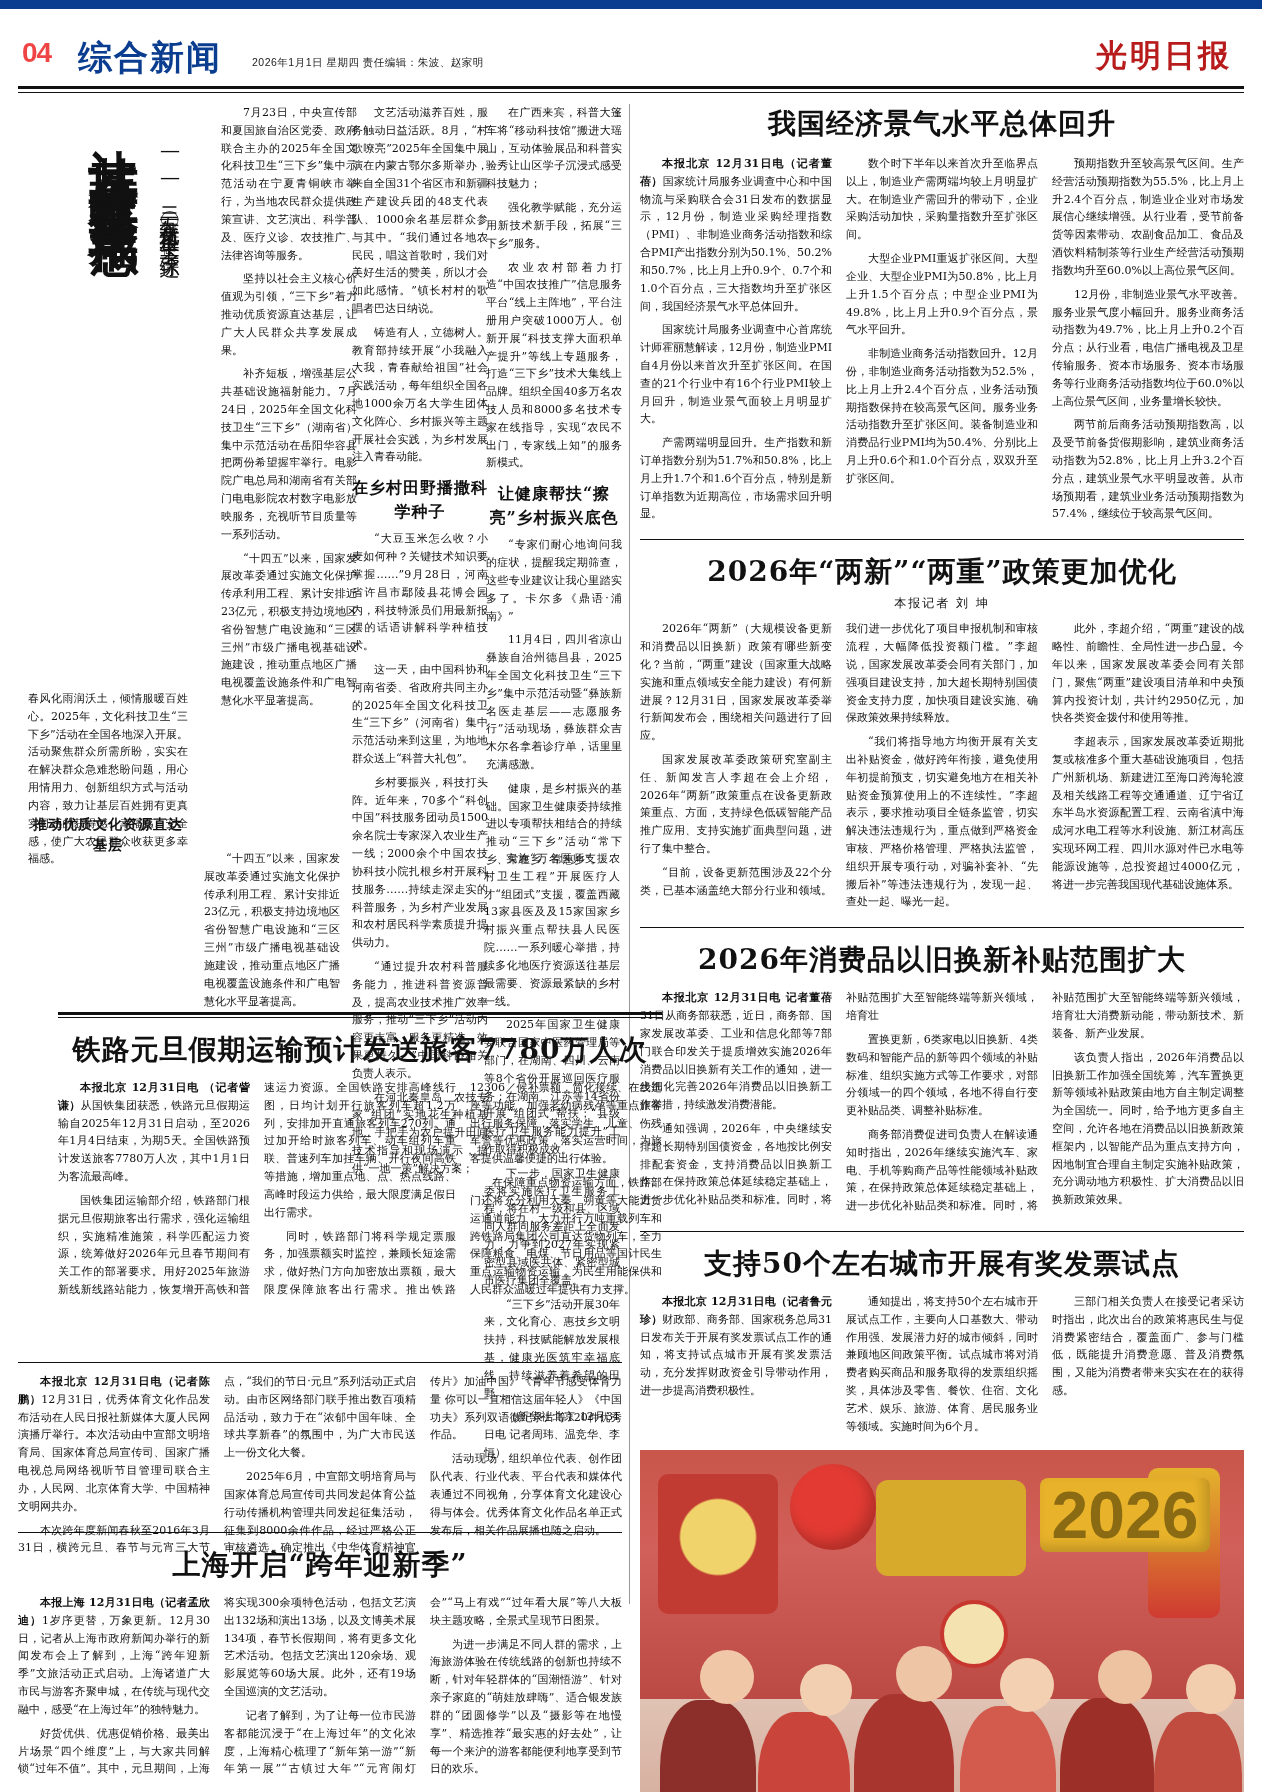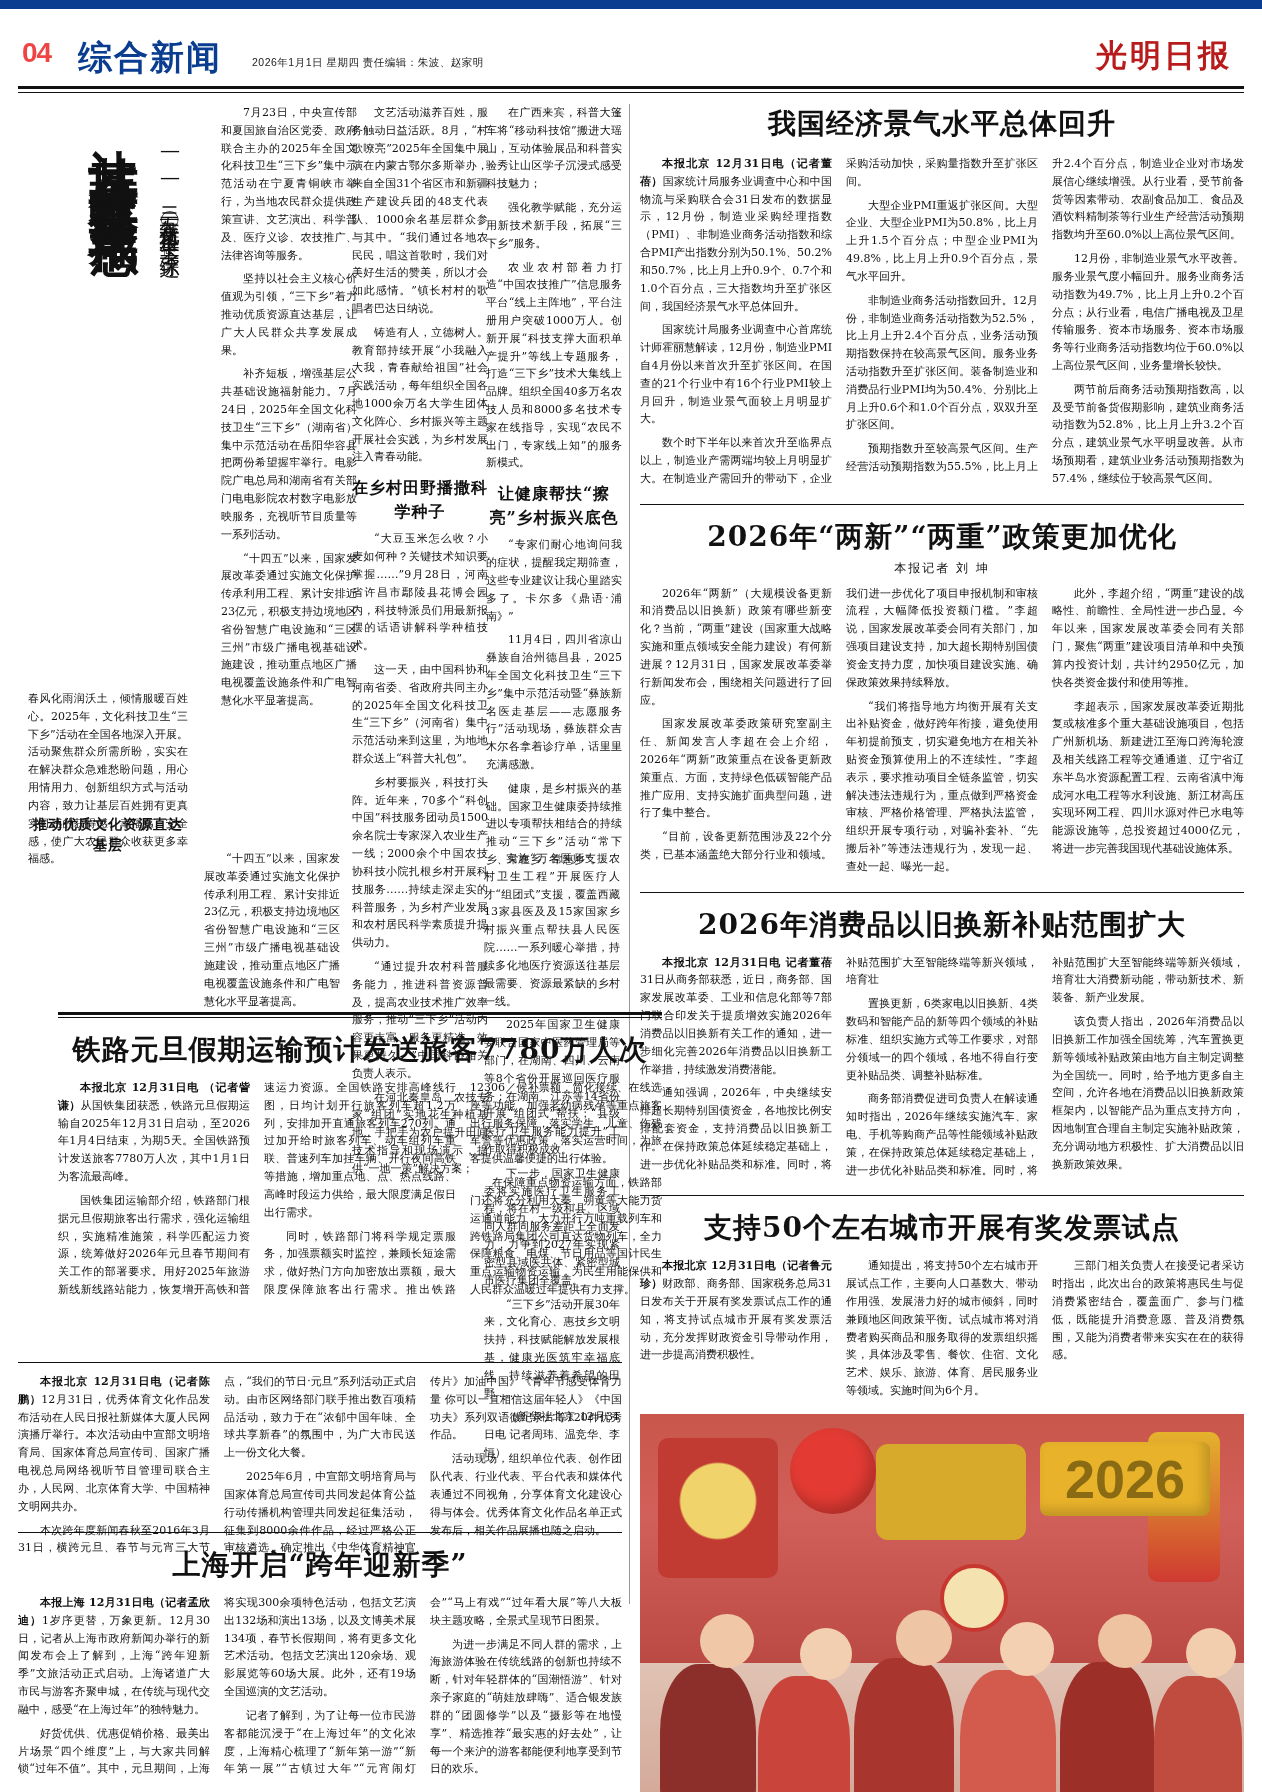--- a/index.html
+++ b/index.html
@@ -164,20 +164,21 @@
 
   </div>
 
   <div class="rightzone">
 
     <div>
       <div class="hl" style="margin:2px 0 14px;">我国经济景气水平总体回升</div>
       <div class="cols3 col-txt">
         <p><span class="bold">本报北京 12月31日电（记者董蓓）</span><span>国家统计局服务业调查中心和中国物流与采购联合会31日发布的数据显示，12月份，制造业采购经理指数（PMI）、非制造业商务活动指数和综合PMI产出指数分别为50.1%、50.2%和50.7%，比上月上升0.9个、0.7个和1.0个百分点，三大指数均升至扩张区间，我国经济景气水平总体回升。</span></p>
         <p>国家统计局服务业调查中心首席统计师霍丽慧解读，12月份，制造业PMI自4月份以来首次升至扩张区间。在国查的21个行业中有16个行业PMI较上月回升，制造业景气面较上月明显扩大。</p>
+        <p>产需两端明显回升。生产指数和新订单指数分别为51.7%和50.8%，比上月上升1.7个和1.6个百分点，特别是新订单指数为近期高位，市场需求回升明显。</p>
         <p>数个时下半年以来首次升至临界点以上，制造业产需两端均较上月明显扩大。在制造业产需回升的带动下，企业采购活动加快，采购量指数升至扩张区间。</p>
         <p>大型企业PMI重返扩张区间。大型企业、大型企业PMI为50.8%，比上月上升1.5个百分点；中型企业PMI为49.8%，比上月上升0.9个百分点，景气水平回升。</p>
         <p>非制造业商务活动指数回升。12月份，非制造业商务活动指数为52.5%，比上月上升2.4个百分点，业务活动预期指数保持在较高景气区间。服务业务活动指数升至扩张区间。装备制造业和消费品行业PMI均为50.4%、分别比上月上升0.6个和1.0个百分点，双双升至扩张区间。</p>
         <p>预期指数升至较高景气区间。生产经营活动预期指数为55.5%，比上月上升2.4个百分点，制造业企业对市场发展信心继续增强。从行业看，受节前备货等因素带动、农副食品加工、食品及酒饮料精制茶等行业生产经营活动预期指数均升至60.0%以上高位景气区间。</p>
         <p>12月份，非制造业景气水平改善。服务业景气度小幅回升。服务业商务活动指数为49.7%，比上月上升0.2个百分点；从行业看，电信广播电视及卫星传输服务、资本市场服务、资本市场服务等行业商务活动指数均位于60.0%以上高位景气区间，业务量增长较快。</p>
         <p>两节前后商务活动预期指数高，以及受节前备货假期影响，建筑业商务活动指数为52.8%，比上月上升3.2个百分点，建筑业景气水平明显改善。从市场预期看，建筑业业务活动预期指数为57.4%，继续位于较高景气区间。</p>
       </div>
     </div>
 
     <div style="margin-top:16px;">
@@ -218,21 +219,21 @@
 
     <div style="margin-top:14px;">
       <div class="photo">
         <div class="wall"></div>
         <div class="floor"></div>
 
         <div style="position:absolute;left:18px;top:24px;width:120px;height:140px;background:radial-gradient(circle at 50% 45%,#f0d36a 0 38%,#c23b32 40% 100%);border-radius:10px;"></div>
         <div style="position:absolute;left:150px;top:14px;width:86px;height:86px;background:#e33b33;border-radius:50%;box-shadow:inset -6px -8px 14px rgba(0,0,0,.22);"></div>
         <div style="position:absolute;left:236px;top:30px;width:150px;height:96px;background:#d8aa2c;border-radius:12px;"></div>
         <div style="position:absolute;right:24px;top:18px;width:72px;height:150px;background:linear-gradient(180deg,#e4b32c,#cf3a31);border-radius:10px;"></div>
-        <div class="balloon" style="left:400px;top:28px;width:170px;height:74px;font-size:54px;">2026</div>
+        <div class="balloon" style="left:400px;top:28px;width:170px;height:74px;font-size:66px;">2026</div>
 
         <div class="kid" style="left:20px;top:250px;width:96px;height:170px;background:#8c2f2a;"></div>
         <div class="kid" style="left:118px;top:262px;width:92px;height:160px;background:#c9453c;"></div>
         <div class="kid" style="left:214px;top:244px;width:100px;height:180px;background:#a8362f;"></div>
         <div class="kid" style="left:320px;top:256px;width:96px;height:168px;background:#d25b4d;"></div>
         <div class="kid" style="left:420px;top:248px;width:94px;height:176px;background:#9c3029;"></div>
         <div class="kid" style="left:514px;top:262px;width:88px;height:160px;background:#c04b3f;"></div>
         <div style="position:absolute;left:60px;top:200px;width:54px;height:54px;border-radius:50%;background:#f0c8a8;"></div>
         <div style="position:absolute;left:160px;top:214px;width:52px;height:52px;border-radius:50%;background:#f2cfb0;"></div>
         <div style="position:absolute;left:256px;top:196px;width:56px;height:56px;border-radius:50%;background:#efc6a5;"></div>

